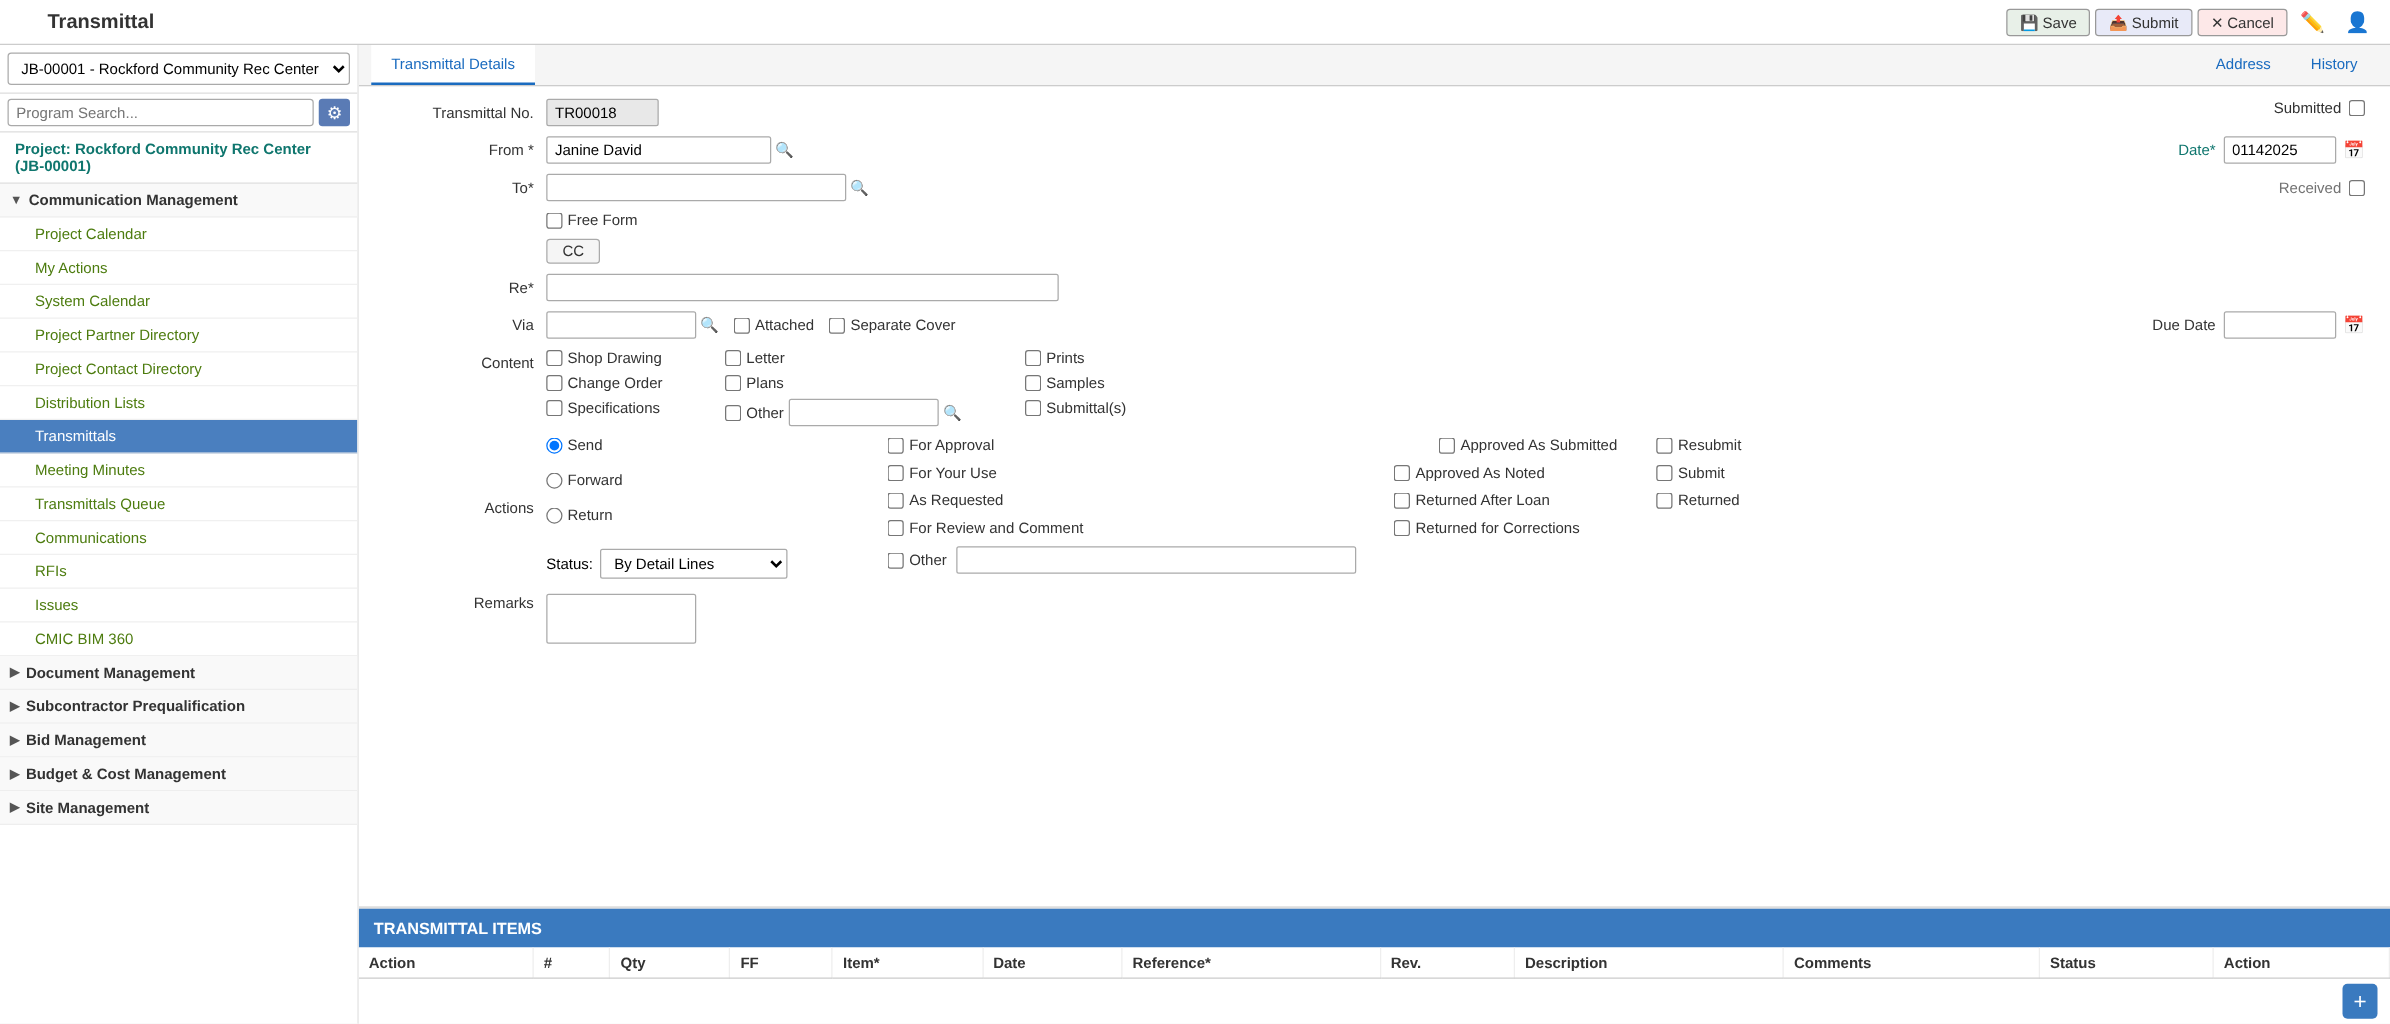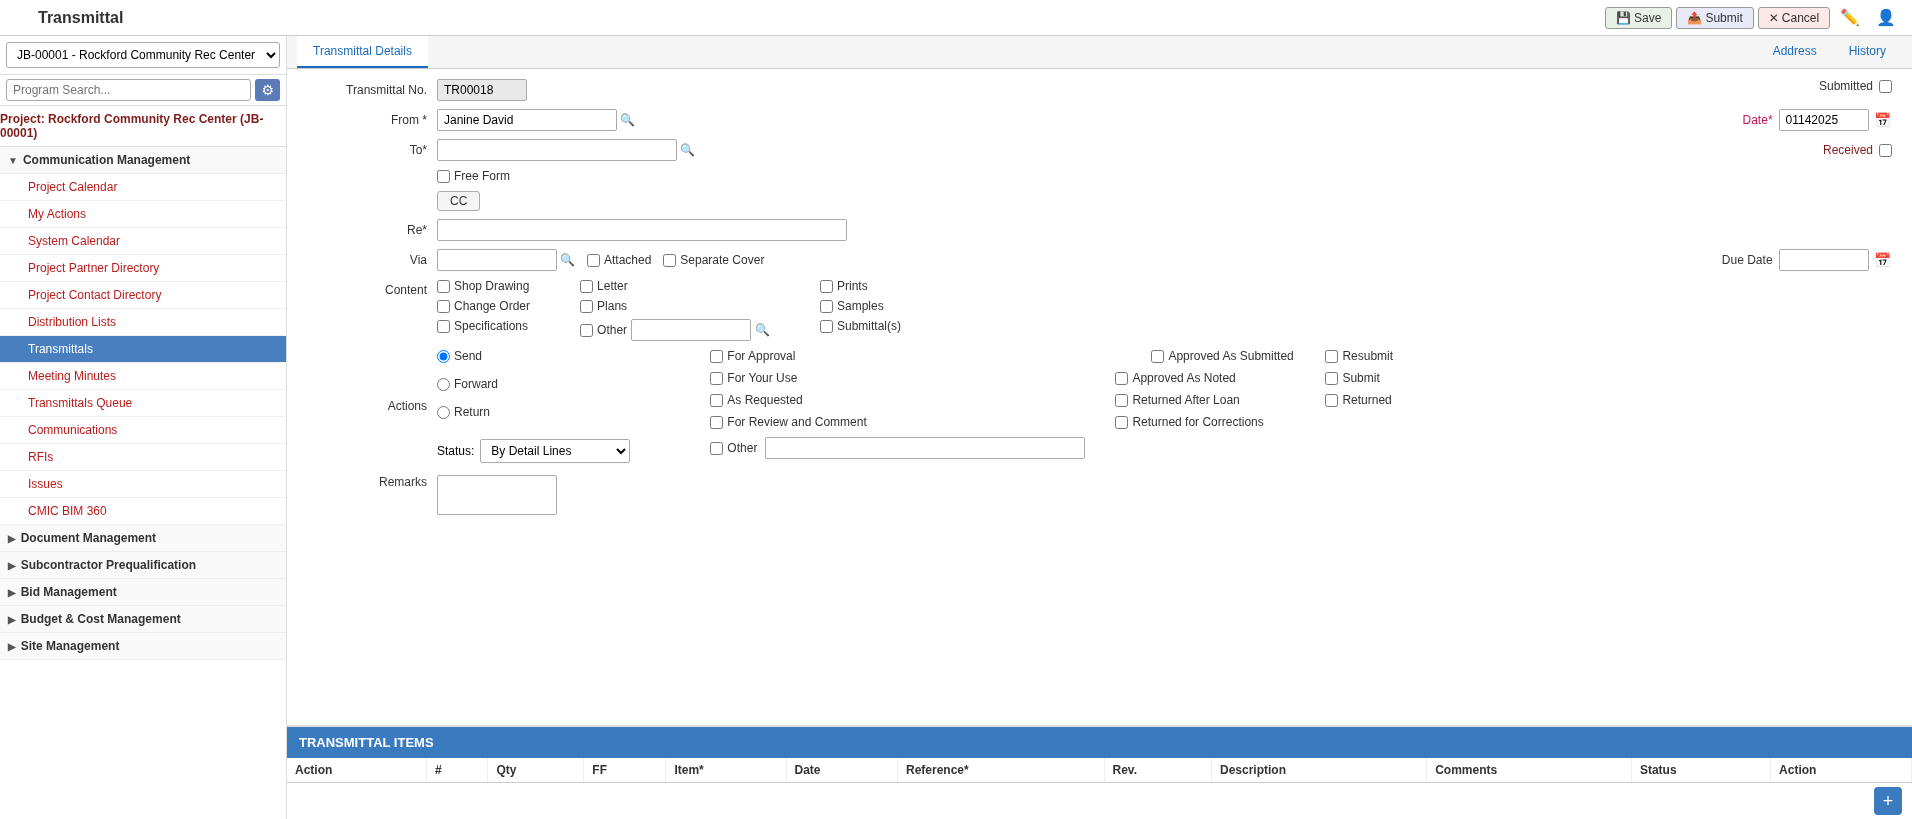--- a/index.html
+++ b/index.html
@@ -88,23 +88,23 @@
     .sidebar-search-row .gear-btn {
       background: #5a7bb5;
       border: none;
       color: #fff;
       padding: 3px 6px;
       border-radius: 3px;
       cursor: pointer;
       font-size: 14px;
     }
     .sidebar-project-label {
-      padding: 6px 0;
-      font-size: 12px;
-      color: #7f1d1d;
+      padding: 6px 12px;
+      font-size: 12px;
+      color: #0f766e;
       font-weight: bold;
       border-bottom: 1px solid #ddd;
     }
     .sidebar-nav {
       flex: 1;
       overflow-y: auto;
     }
     .nav-group-header {
       display: flex;
       align-items: center;
@@ -115,21 +115,21 @@
       border-bottom: 1px solid #eee;
       background: #f9f9f9;
     }
     .nav-group-header .arrow {
       margin-right: 5px;
       font-size: 10px;
       color: #555;
     }
     .nav-item {
       padding: 6px 8px 6px 28px;
-      color: #b91c1c;
+      color: #4d7c0f;
       cursor: pointer;
       border-bottom: 1px solid #f0f0f0;
     }
     .nav-item.active { background: #4a7fbf; color: #fff; }
 
     
     .content-area {
       flex: 1;
       display: flex;
       flex-direction: column;
@@ -450,34 +450,34 @@
           </div>
         </div>
 
         <div class="form-row">
           <div class="form-label">From *</div>
           <div class="form-input-with-search">
             <input type="text" class="form-input from-input" value="Janine David" style="">
             <span class="search-icon">🔍</span>
           </div>
           <div style="margin-left:auto;display:flex;align-items:center;gap:6px;">
-            <span style="font-size:12px;color:#be185d;">Date*</span>
+            <span style="font-size:12px;color:#0f766e;">Date*</span>
             <input type="text" class="form-input date-input" value="01142025" style="">
             <span class="cal-icon">📅</span>
           </div>
         </div>
 
         <div class="form-row">
           <div class="form-label">To*</div>
           <div class="form-input-with-search">
             <input type="text" class="form-input to-input" value="" style="">
             <span class="search-icon">🔍</span>
           </div>
           <div style="margin-left:auto;display:flex;align-items:center;gap:6px;">
-            <span style="font-size:12px;color:#7f1d1d;margin-left:37px;">Received</span>
+            <span style="font-size:12px;color:#737373;margin-left:37px;">Received</span>
             <input type="checkbox" style="">
           </div>
         </div>
 
         <div class="form-row">
           <div class="form-label"></div>
           <label style="font-size:12px;color:#333;display:flex;align-items:center;gap:4px;">
             <input type="checkbox" style="">
             <span>Free Form</span>
           </label>

